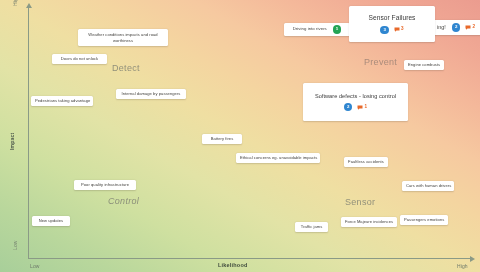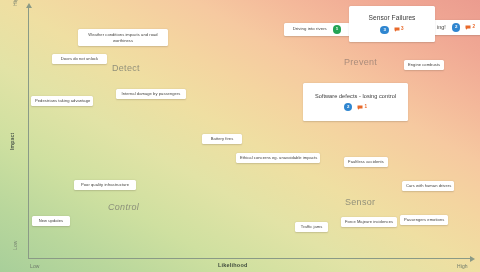--- a/index.html
+++ b/index.html
@@ -101,21 +101,21 @@
 
   
   .quadrant-label {
     position: absolute;
     font-size: 9px;
     color: #7d7f72;
     letter-spacing: .3px;
     white-space: nowrap;
     opacity: .82;
   }
-  .quadrant-label.warm { color: #9a8174; }
+  .quadrant-label.warm { color: #9a8174; margin-left: 20px; }
 
   
   .card {
     position: absolute;
     background: #ffffff;
     border-radius: 1.5px;
     box-shadow: 0 0.5px 1.5px rgba(80,70,60,0.22);
     box-sizing: border-box;
     display: flex;
     align-items: center;
@@ -212,21 +212,21 @@
   <div class="axis-end" id="y-high">High</div>
   <div class="axis-end" id="y-low">Low</div>
   <div id="y-title">Impact</div>
 
   <div class="axis-end" id="x-low">Low</div>
   <div class="axis-end" id="x-high">High</div>
   <div id="x-title">Likelihood</div>
 
   <div class="quadrant-label" style="left:112px; top:63px;">Detect</div>
   <div class="quadrant-label warm" style="left:344px; top:57px;">Prevent</div>
-  <div class="quadrant-label" style="left:108px; top:202px;font-style:italic;">Control</div>
+  <div class="quadrant-label" style="left:108px; top:196px;font-style:italic;">Control</div>
   <div class="quadrant-label" style="left:345px; top:197px;">Sensor</div>
 
   <div class="card" id="card-weather" style="left:78px; top:29px; width:90px; height:17px;">
     <span class="card-text">Weather conditions impacts and road worthiness</span>
   </div>
 
   <div class="card note" style="left:52px; top:54px; width:55px;">
     <span class="card-text">Doors do not unlock</span>
   </div>
 

